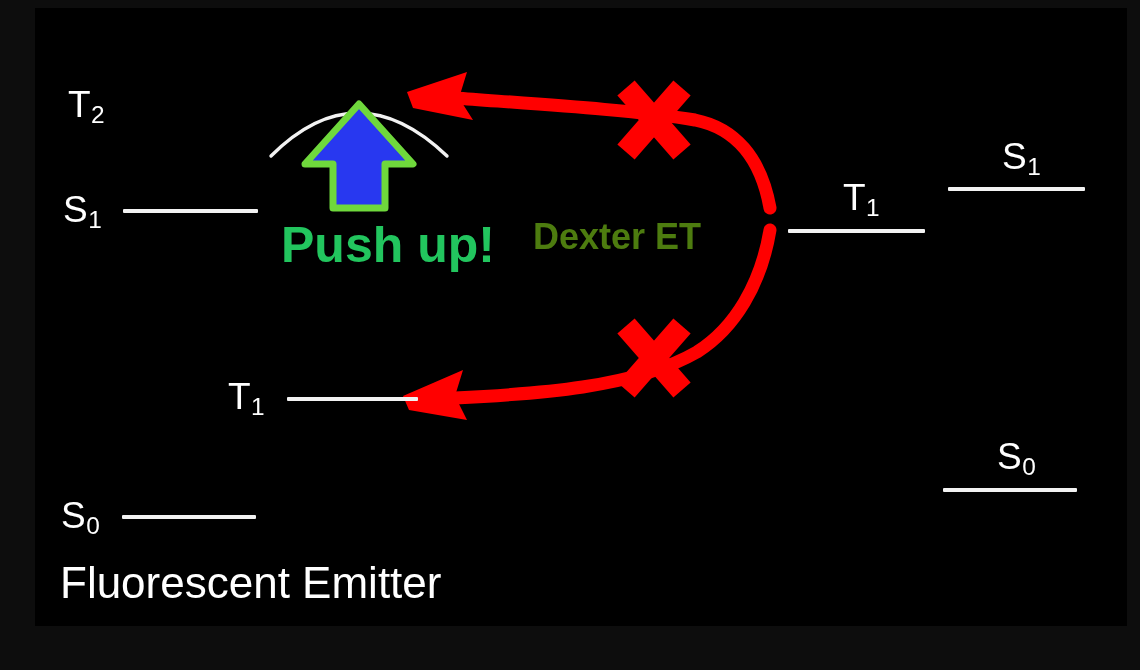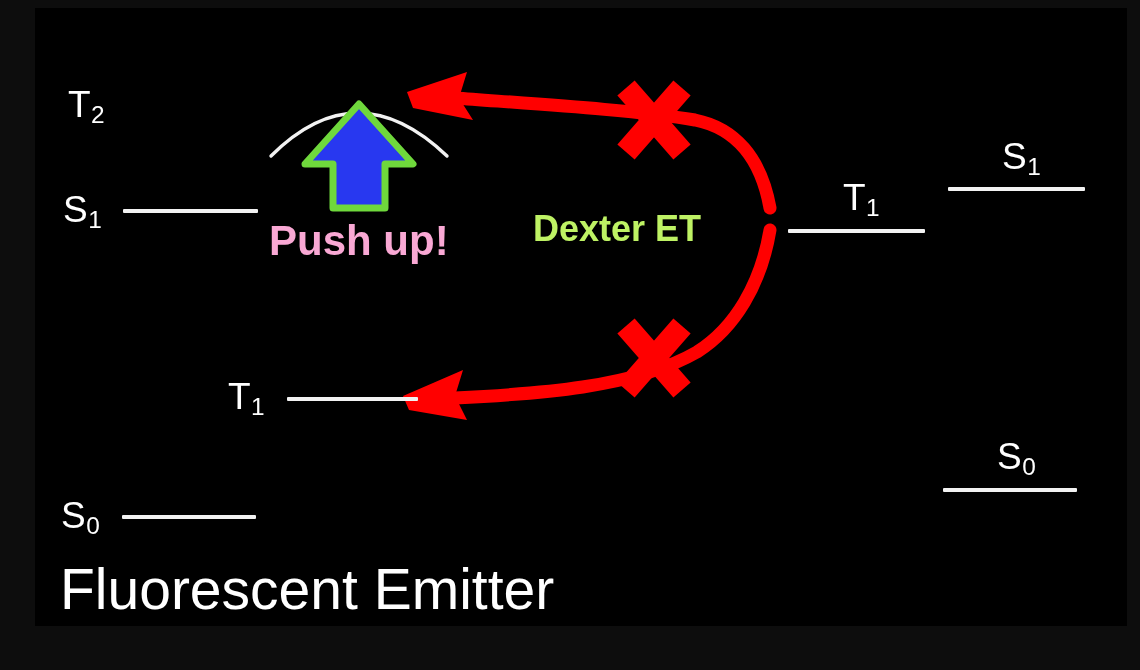--- a/index.html
+++ b/index.html
@@ -140,21 +140,21 @@
     <div class="state-label" style="left:808px; top:171px; font-size:37px;">
       <span>T</span><span class="sub">1</span>
     </div>
     <div class="level-line" style="left:753px; top:221px; width:137px;"></div>
 
     <div class="state-label" style="left:962px; top:430px; font-size:37px;">
       <span>S</span><span class="sub">0</span>
     </div>
     <div class="level-line" style="left:908px; top:480px; width:134px;"></div>
 
-    <div class="annot" style="left:234px; top:212px; font-size:42px; color:#f9a8d4;">Push up!</div>
+    <div class="annot" style="left:246px; top:212px; font-size:50px; color:#22c55e;">Push up!</div>
 
-    <div class="annot" style="left:498px; top:203px; font-size:36px; color:#bef264;">Dexter ET</div>
+    <div class="annot" style="left:498px; top:211px; font-size:36px; color:#4d7c0f;">Dexter ET</div>
 
-    <div class="group-caption" style="left:25px; top:553px; font-size:57px;">Fluorescent Emitter</div>
+    <div class="group-caption" style="left:25px; top:553px; font-size:44px;">Fluorescent Emitter</div>
 
 
   </div>
 </div>
 
 </body></html>

